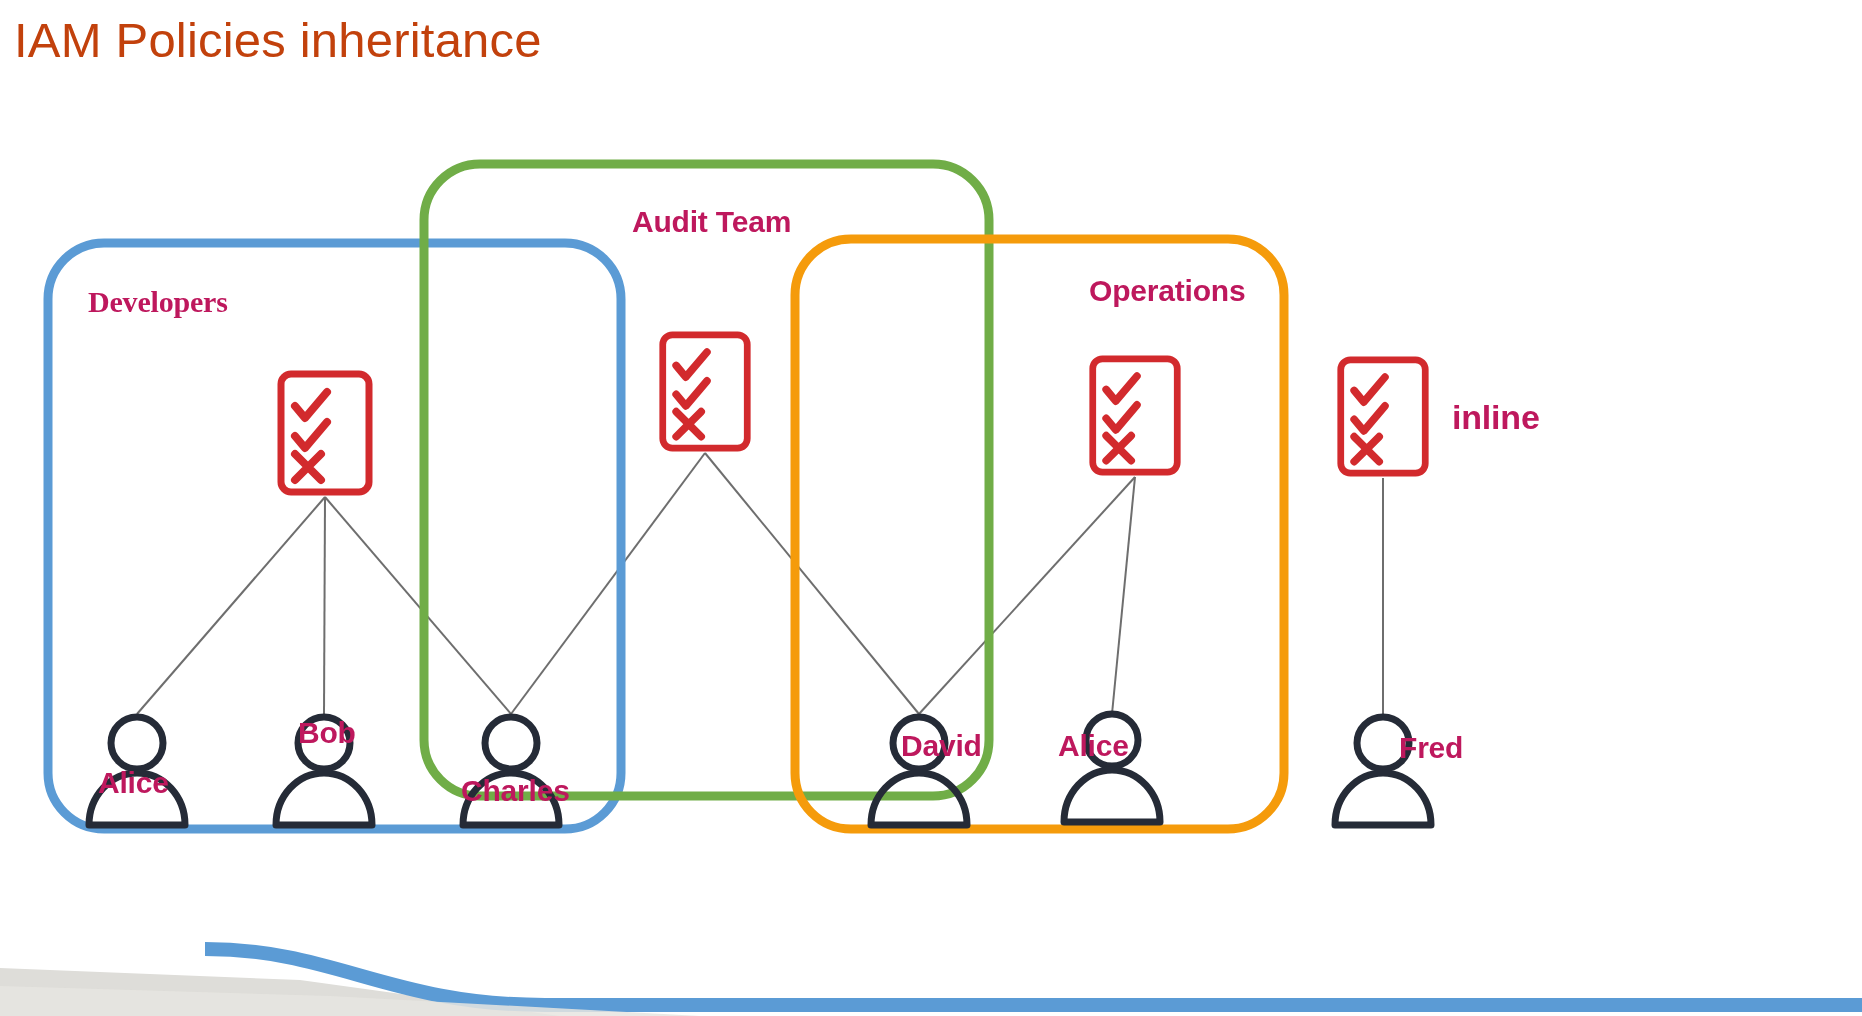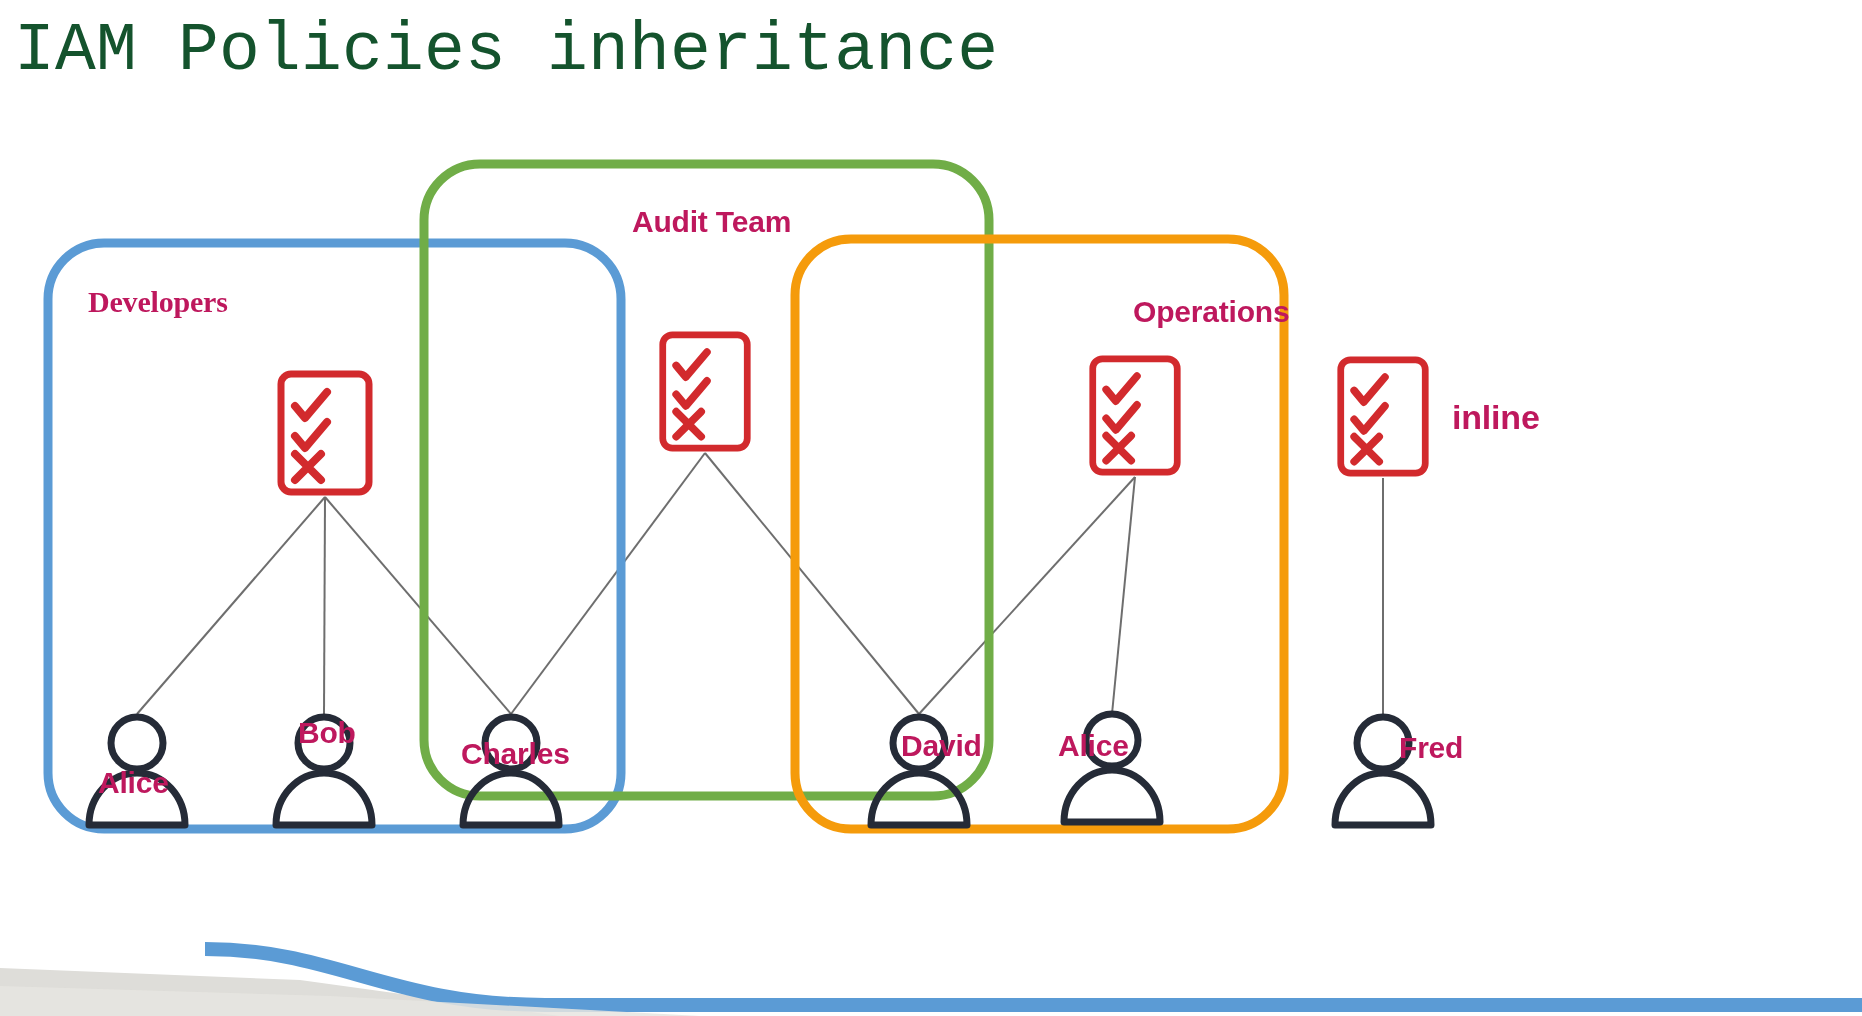--- a/index.html
+++ b/index.html
@@ -21,25 +21,25 @@
     width: 1862px;
     height: 1016px;
     background: #ffffff;
   }
 
   
   #page-title {
     position: absolute;
     left: 14px;
     top: 14px;
-    font-family: Liberation Mono, monospace;
-    font-size: 68px;
+    font-family: Liberation Sans, sans-serif;
+    font-size: 49px;
     font-weight: 300;
     letter-spacing: 0.2px;
-    color: #14532d;
+    color: #c2410c;
     white-space: nowrap;
     line-height: 1.1;
   }
 
   
   #canvas {
     position: absolute;
     left: 0;
     top: 0;
     width: 1862px;
@@ -121,24 +121,24 @@
       <use href="#sym-person" x="865" y="713" width="108" height="118"></use>
       <use href="#sym-person" x="1058" y="710" width="108" height="118"></use>
       <use href="#sym-person" x="1329" y="713" width="108" height="118"></use>
     </g>
   </svg>
 
   <div id="page-title">IAM Policies inheritance</div>
 
   <div class="lbl group-label" style="left:88px;  top:285px;font-family:Liberation Serif, serif;">Developers</div>
   <div class="lbl group-label" style="left:632px; top:205px;">Audit Team</div>
-  <div class="lbl group-label" style="left:1089px;top:295px;margin-left:44px;">Operations</div>
+  <div class="lbl group-label" style="left:1089px;top:274px;">Operations</div>
 
   <div class="lbl user-label" style="left:98px;  top:766px;">Alice</div>
   <div class="lbl user-label" style="left:298px; top:716px;">Bob</div>
-  <div class="lbl user-label" style="left:461px; top:737px;">Charles</div>
+  <div class="lbl user-label" style="left:461px; top:774px;">Charles</div>
   <div class="lbl user-label" style="left:901px; top:729px;">David</div>
   <div class="lbl user-label" style="left:1058px;top:729px;">Alice</div>
   <div class="lbl user-label" style="left:1351px;top:731px;margin-left:48px;">Fred</div>
 
   <div class="lbl inline-label" style="left:1452px; top:398px;">inline</div>
 
 </div>
 
 </body></html>

